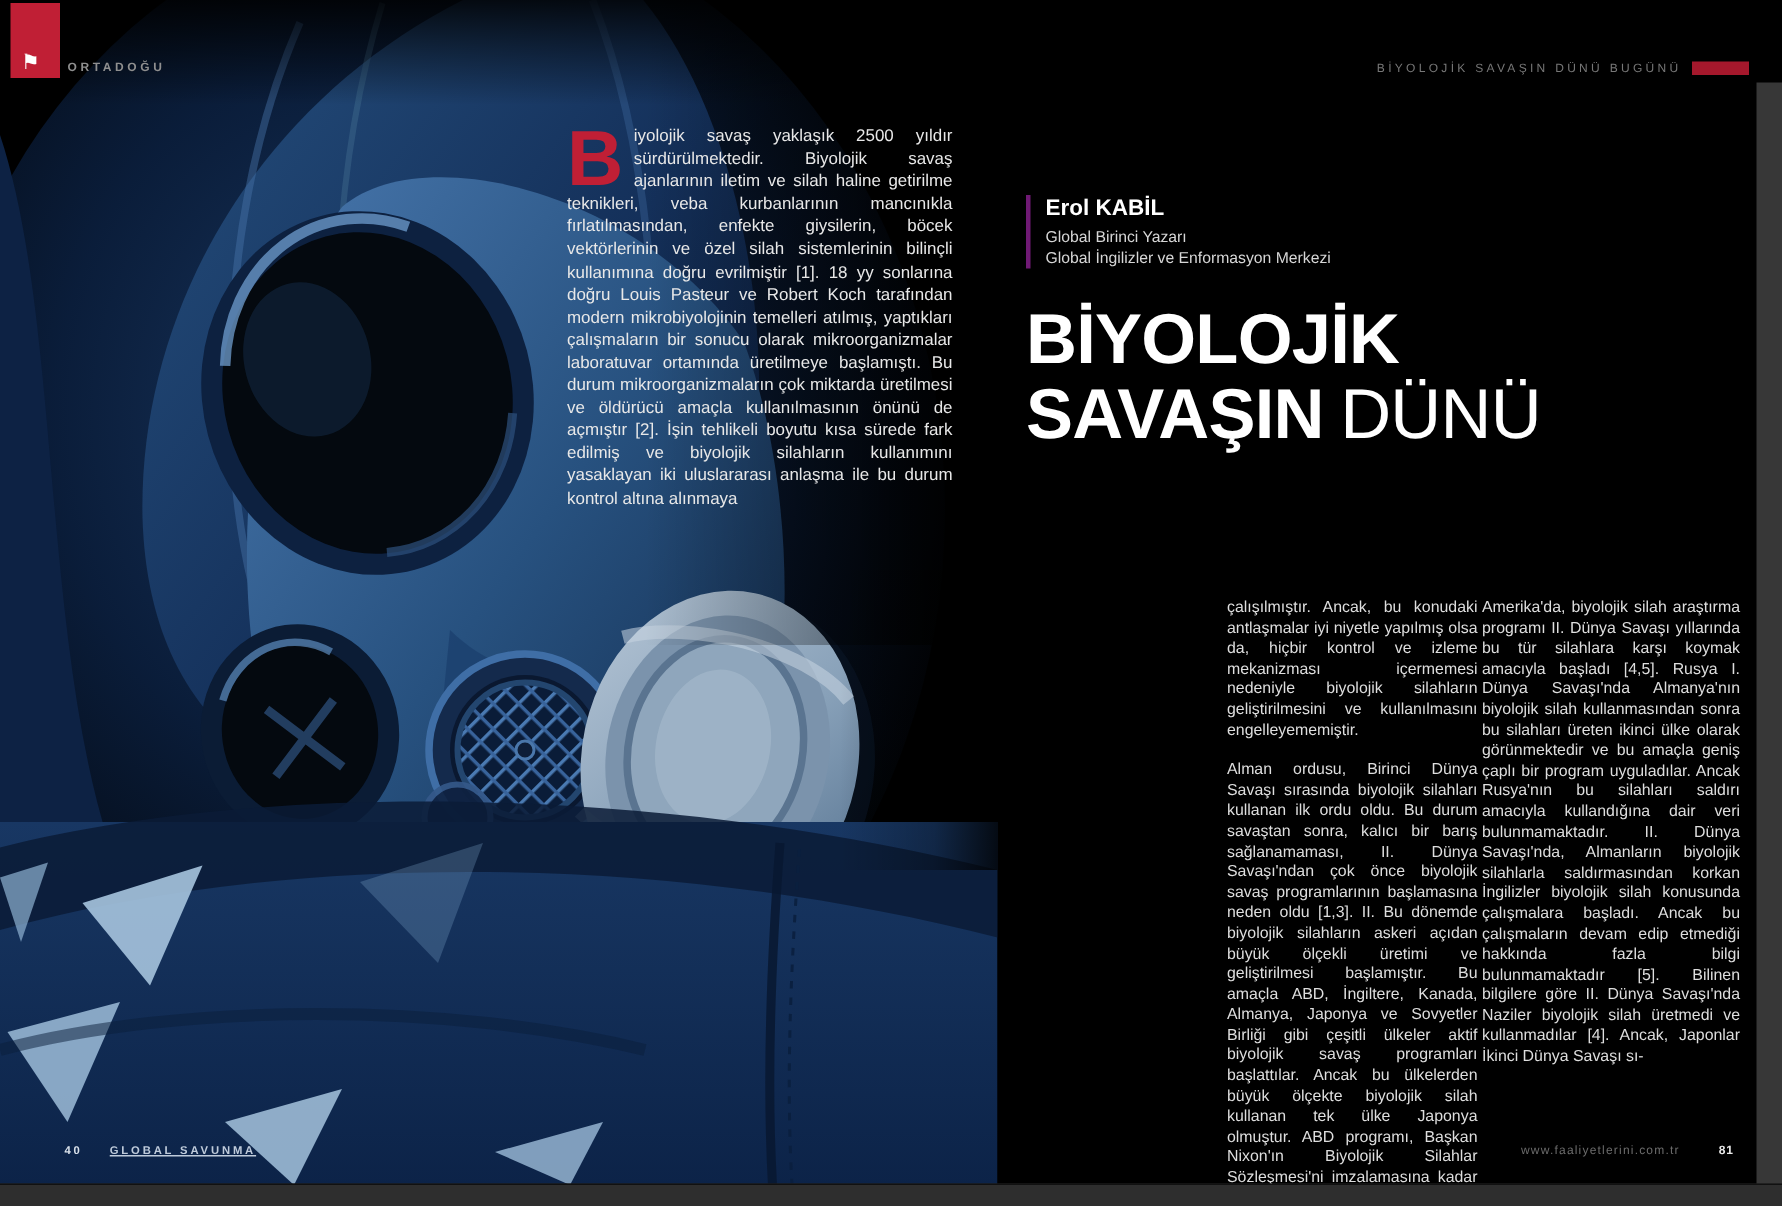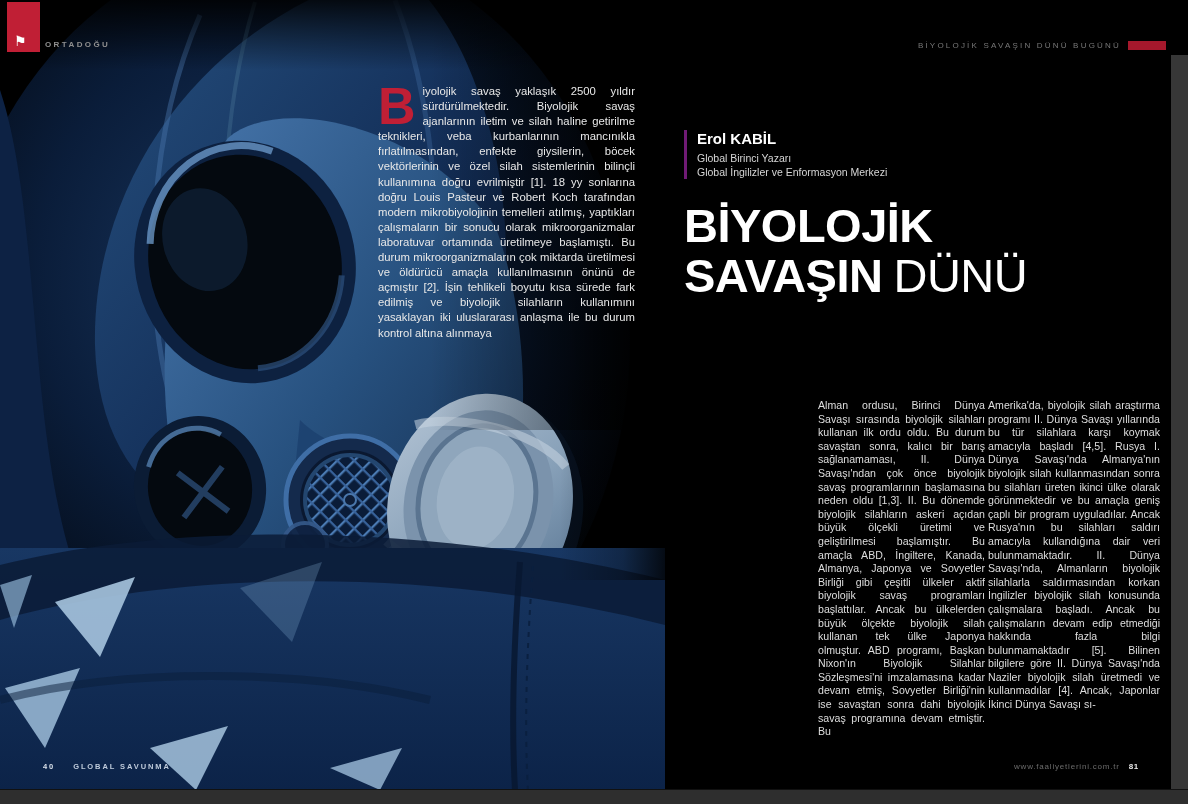--- a/index.html
+++ b/index.html
@@ -44,24 +44,24 @@
   
   .body-col{position:absolute;top:399px;font-size:10.6px;line-height:13.6px;
     color:#dedede;text-align:justify;}
   .col1{left:818px;width:167px;}
   .col2{left:988px;width:172px;}
   .body-col p{margin:0 0 13px 0;}
 
   
   .footer-left{position:absolute;left:43px;top:762px;font-size:7.5px;font-weight:bold;
     letter-spacing:1.9px;color:#d9e1ea;}
-  .footer-left .brand{margin-left:18px;color:#bfcbdb;}
+  .footer-left .brand{margin-left:18px;color:#bfcbdb;text-decoration:underline;}
   .footer-right{position:absolute;left:1014px;top:762px;font-size:8px;color:#6c6c6c;
     letter-spacing:0.8px;}
-  .footer-right .pagenum{margin-left:9px;font-weight:bold;color:#e9e9e9;letter-spacing:0.5px;}
+  .footer-right .pagenum{margin-left:26px;font-weight:bold;color:#e9e9e9;letter-spacing:0.5px;}
 </style>
 </head>
 <body>
 
 <div class="page">
 
   <svg class="photo" viewBox="0 0 665 790" preserveAspectRatio="none">
     <defs>
       <radialGradient id="bgGlow" cx="42%" cy="42%" r="65%">
         <stop offset="0%" stop-color="#1c3d6b"></stop>
@@ -193,20 +193,21 @@
     <div class="author-line">Global Birinci Yazarı</div>
     <div class="author-line">Global İngilizler ve Enformasyon Merkezi</div>
   </div>
 
   <div class="headline">
     <div>BİYOLOJİK</div>
     <div><span>SAVAŞIN</span><span class="light gap">DÜNÜ</span></div>
   </div>
 
   <div class="body-col col1">
+    <p>çalışılmıştır. Ancak, bu konudaki antlaşmalar iyi niyetle yapılmış olsa da, hiçbir kontrol ve izleme mekanizması içermemesi nedeniyle biyolojik silahların geliştirilmesini ve kullanılmasını engelleyememiştir.</p>
     <p>Alman ordusu, Birinci Dünya Savaşı sırasında biyolojik silahları kullanan ilk ordu oldu. Bu durum savaştan sonra, kalıcı bir barış sağlanamaması, II. Dünya Savaşı'ndan çok önce biyolojik savaş programlarının başlamasına neden oldu [1,3]. II. Bu dönemde biyolojik silahların askeri açıdan büyük ölçekli üretimi ve geliştirilmesi başlamıştır. Bu amaçla ABD, İngiltere, Kanada, Almanya, Japonya ve Sovyetler Birliği gibi çeşitli ülkeler aktif biyolojik savaş programları başlattılar. Ancak bu ülkelerden büyük ölçekte biyolojik silah kullanan tek ülke Japonya olmuştur. ABD programı, Başkan Nixon'ın Biyolojik Silahlar Sözleşmesi'ni imzalamasına kadar devam etmiş, Sovyetler Birliği'nin ise savaştan sonra dahi biyolojik savaş programına devam etmiştir. Bu</p>
   </div>
   <div class="body-col col2">
     <p>Amerika'da, biyolojik silah araştırma programı II. Dünya Savaşı yıllarında bu tür silahlara karşı koymak amacıyla başladı [4,5]. Rusya I. Dünya Savaşı'nda Almanya'nın biyolojik silah kullanmasından sonra bu silahları üreten ikinci ülke olarak görünmektedir ve bu amaçla geniş çaplı bir program uyguladılar. Ancak Rusya'nın bu silahları saldırı amacıyla kullandığına dair veri bulunmamaktadır. II. Dünya Savaşı'nda, Almanların biyolojik silahlarla saldırmasından korkan İngilizler biyolojik silah konusunda çalışmalara başladı. Ancak bu çalışmaların devam edip etmediği hakkında fazla bilgi bulunmamaktadır [5]. Bilinen bilgilere göre II. Dünya Savaşı'nda Naziler biyolojik silah üretmedi ve kullanmadılar [4]. Ancak, Japonlar İkinci Dünya Savaşı sı-</p>
   </div>
 
   <div class="footer-left">
     <span>40</span><span class="brand">GLOBAL SAVUNMA</span>
   </div>
   <div class="footer-right">

